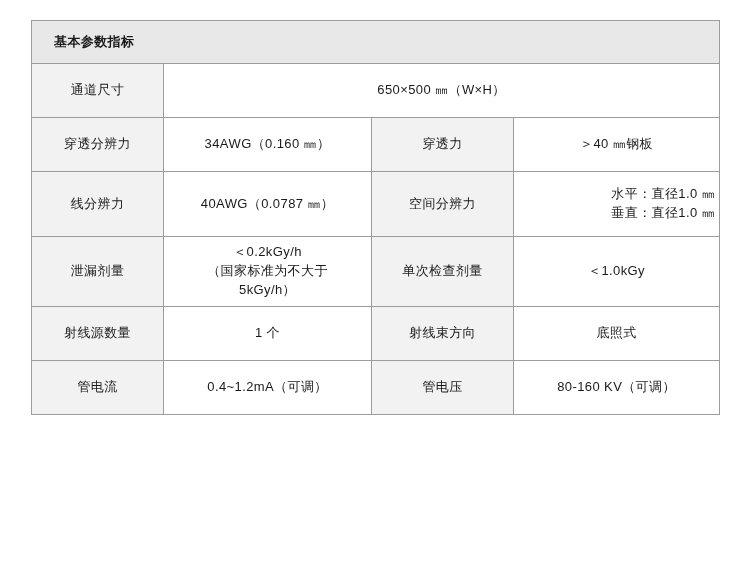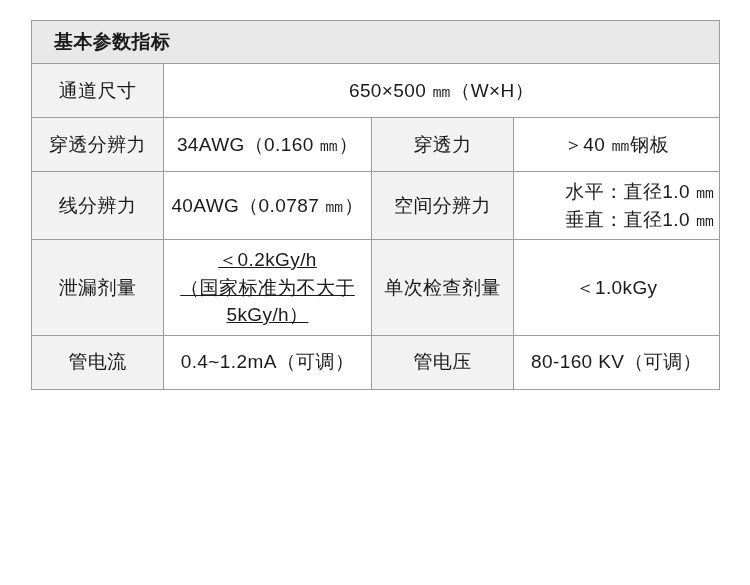--- a/index.html
+++ b/index.html
@@ -21,21 +21,21 @@
     position: absolute;
     left: 31px;
     top: 20px;
     width: 688px;
     border-collapse: collapse;
     table-layout: fixed;
   }
   .spec-table td {
     border: 1px solid #9c9c9c;
     padding: 6px 4px;
-    font-size: 19px;
+    font-size: 13px;
     color: #1a1a1a;
     text-align: center;
     vertical-align: middle;
     line-height: 1.45;
     letter-spacing: 0.4px;
     background: #ffffff;
   }
   .title-cell {
     background: #e8e8e8 !important;
     text-align: left !important;
@@ -87,25 +87,31 @@
       </tr>
       <tr>
         <td class="label-cell tall">线分辨力</td>
         <td class="tall">40AWG（0.0787 ㎜）</td>
         <td class="label-cell tall">空间分辨力</td>
         <td class="tall multi" style="white-space: pre-line; text-align: right;">水平：直径1.0 ㎜
 垂直：直径1.0 ㎜</td>
       </tr>
       <tr>
         <td class="label-cell tall">泄漏剂量</td>
-        <td class="tall multi" style="white-space: pre-line; text-decoration: underline;">＜0.2kGy/h
+        <td class="tall multi" style="white-space: pre-line;">＜0.2kGy/h
 （国家标准为不大于
 5kGy/h）</td>
         <td class="label-cell tall multi">单次检查剂量</td>
         <td class="tall">＜1.0kGy</td>
+      </tr>
+      <tr>
+        <td class="label-cell std">射线源数量</td>
+        <td class="std">1 个</td>
+        <td class="label-cell std">射线束方向</td>
+        <td class="std">底照式</td>
       </tr>
       <tr>
         <td class="label-cell std">管电流</td>
         <td class="std">0.4~1.2mA（可调）</td>
         <td class="label-cell std">管电压</td>
         <td class="std">80-160 KV（可调）</td>
       </tr>
 
     </tbody>
   </table>

